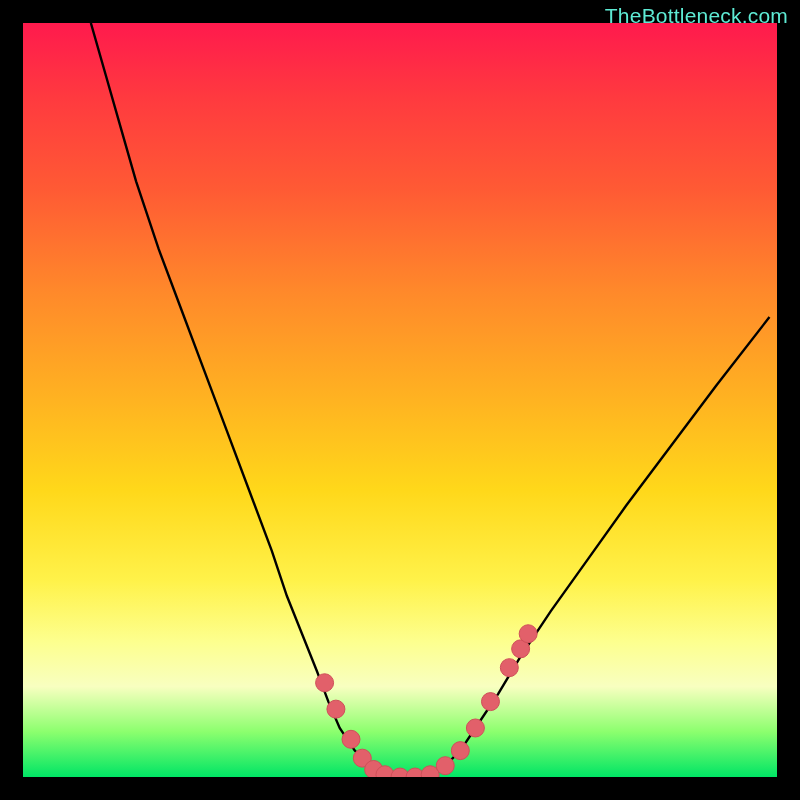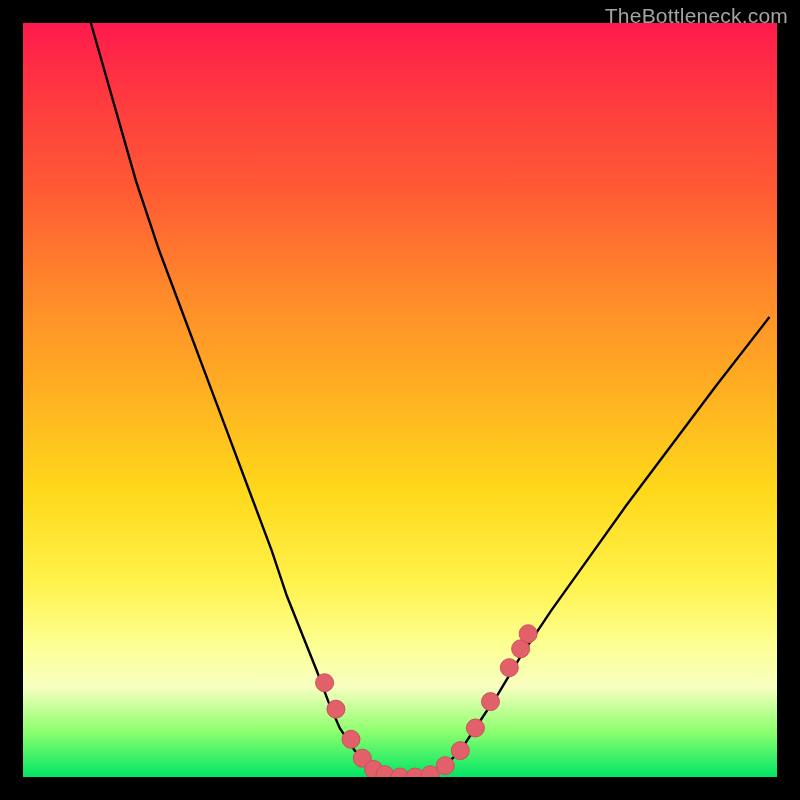--- a/index.html
+++ b/index.html
@@ -35,21 +35,21 @@
       #fff24a 74%,
       #fdff8e 82%,
       #f8ffc0 88%,
       #8cff6e 94%,
       #00e565 100%);
   }
   .watermark {
     position: absolute;
     top: 4px;
     right: 12px;
-    color: #a3a3a3;
+    color: #5eead4;
     font-size: 21px;
     font-weight: 500;
     letter-spacing: 0.2px;
     user-select: none;
   }
   svg.curve {
     position: absolute;
     left: 0;
     top: 0;
     width: 754px;

